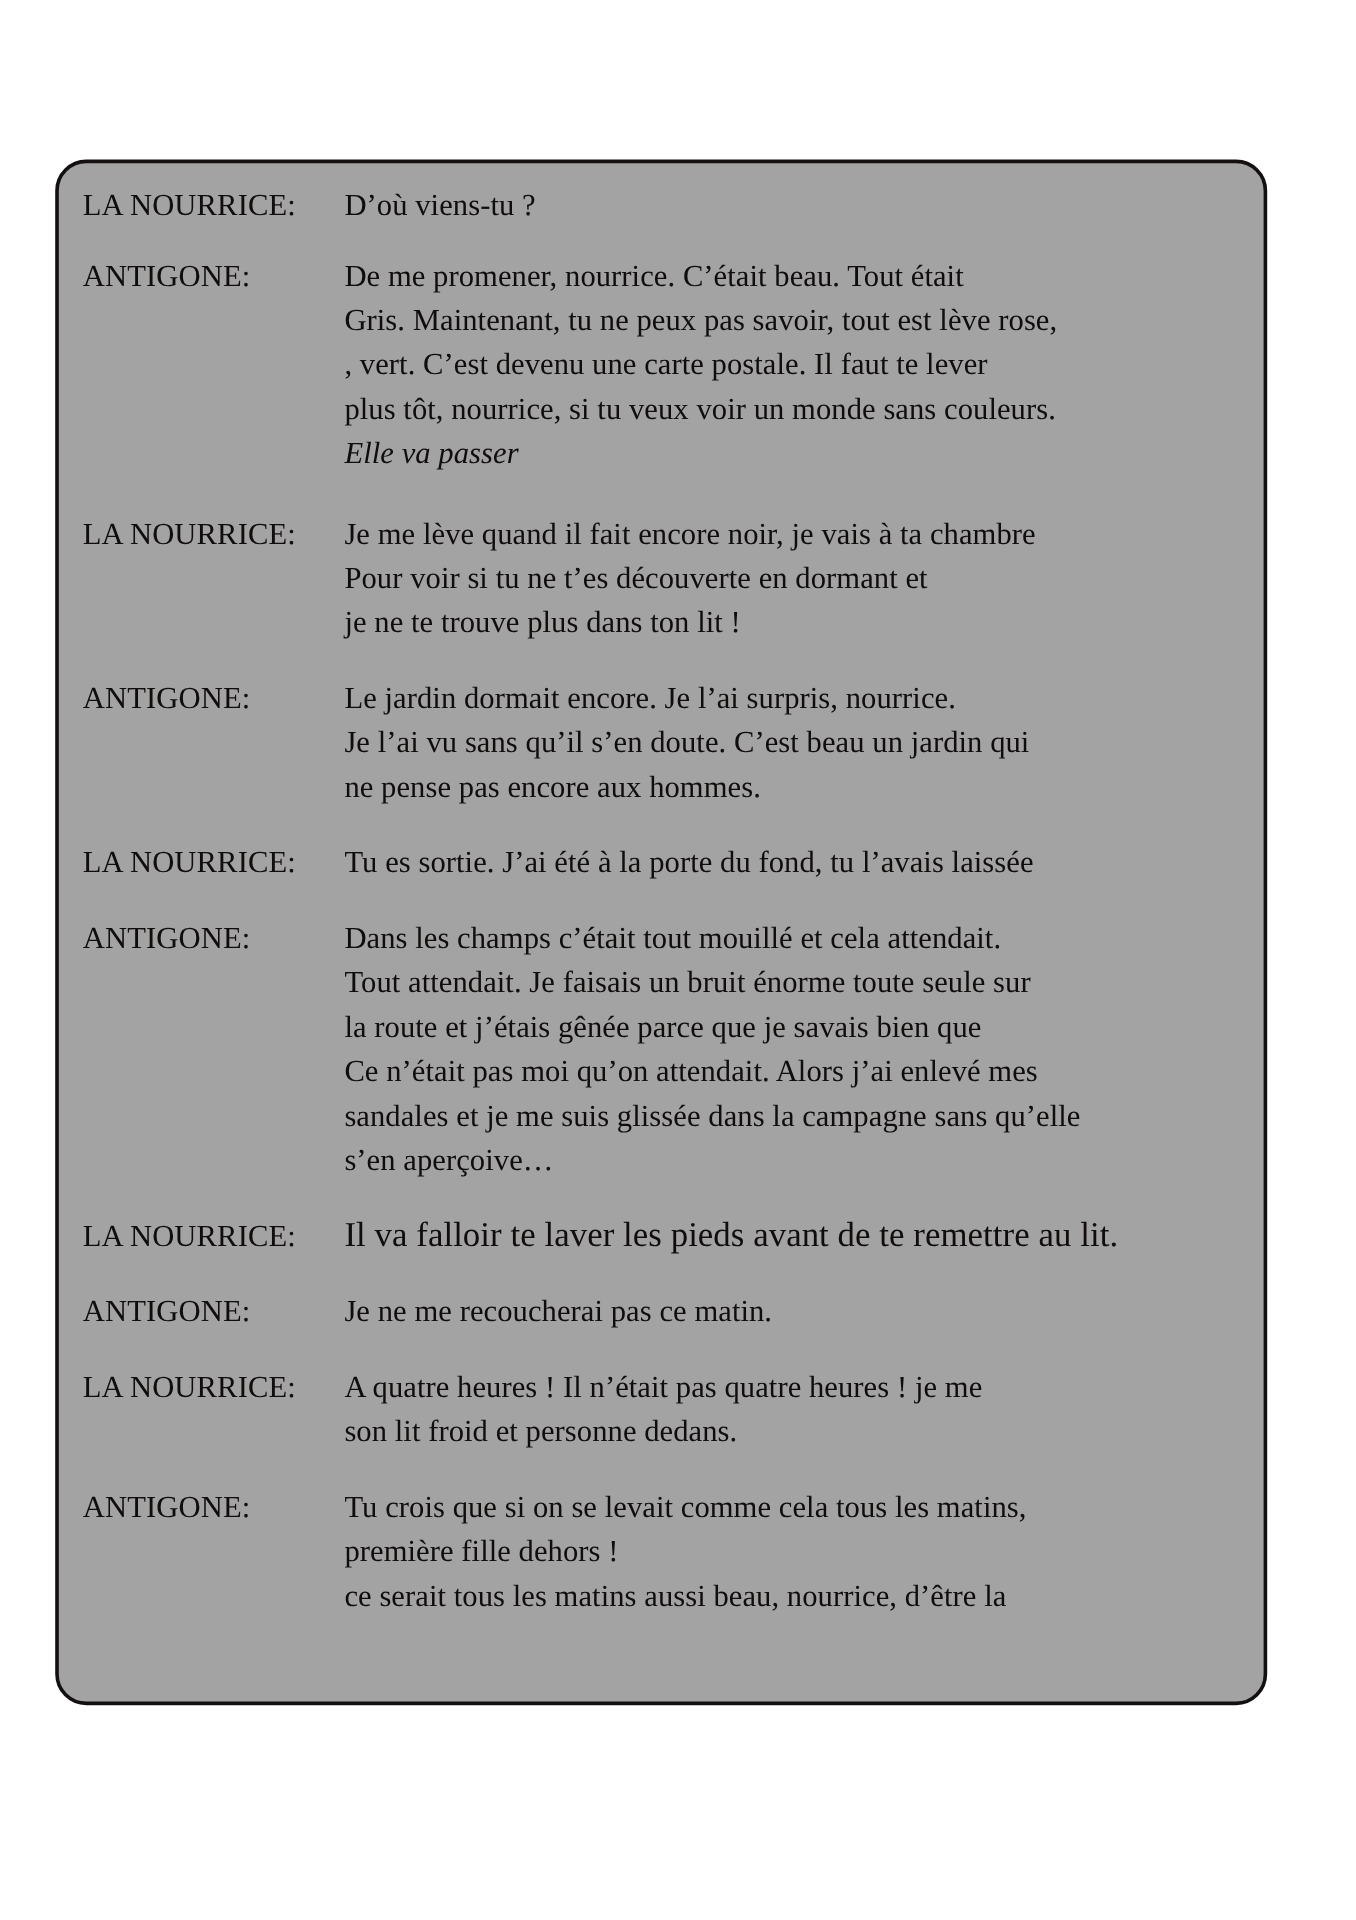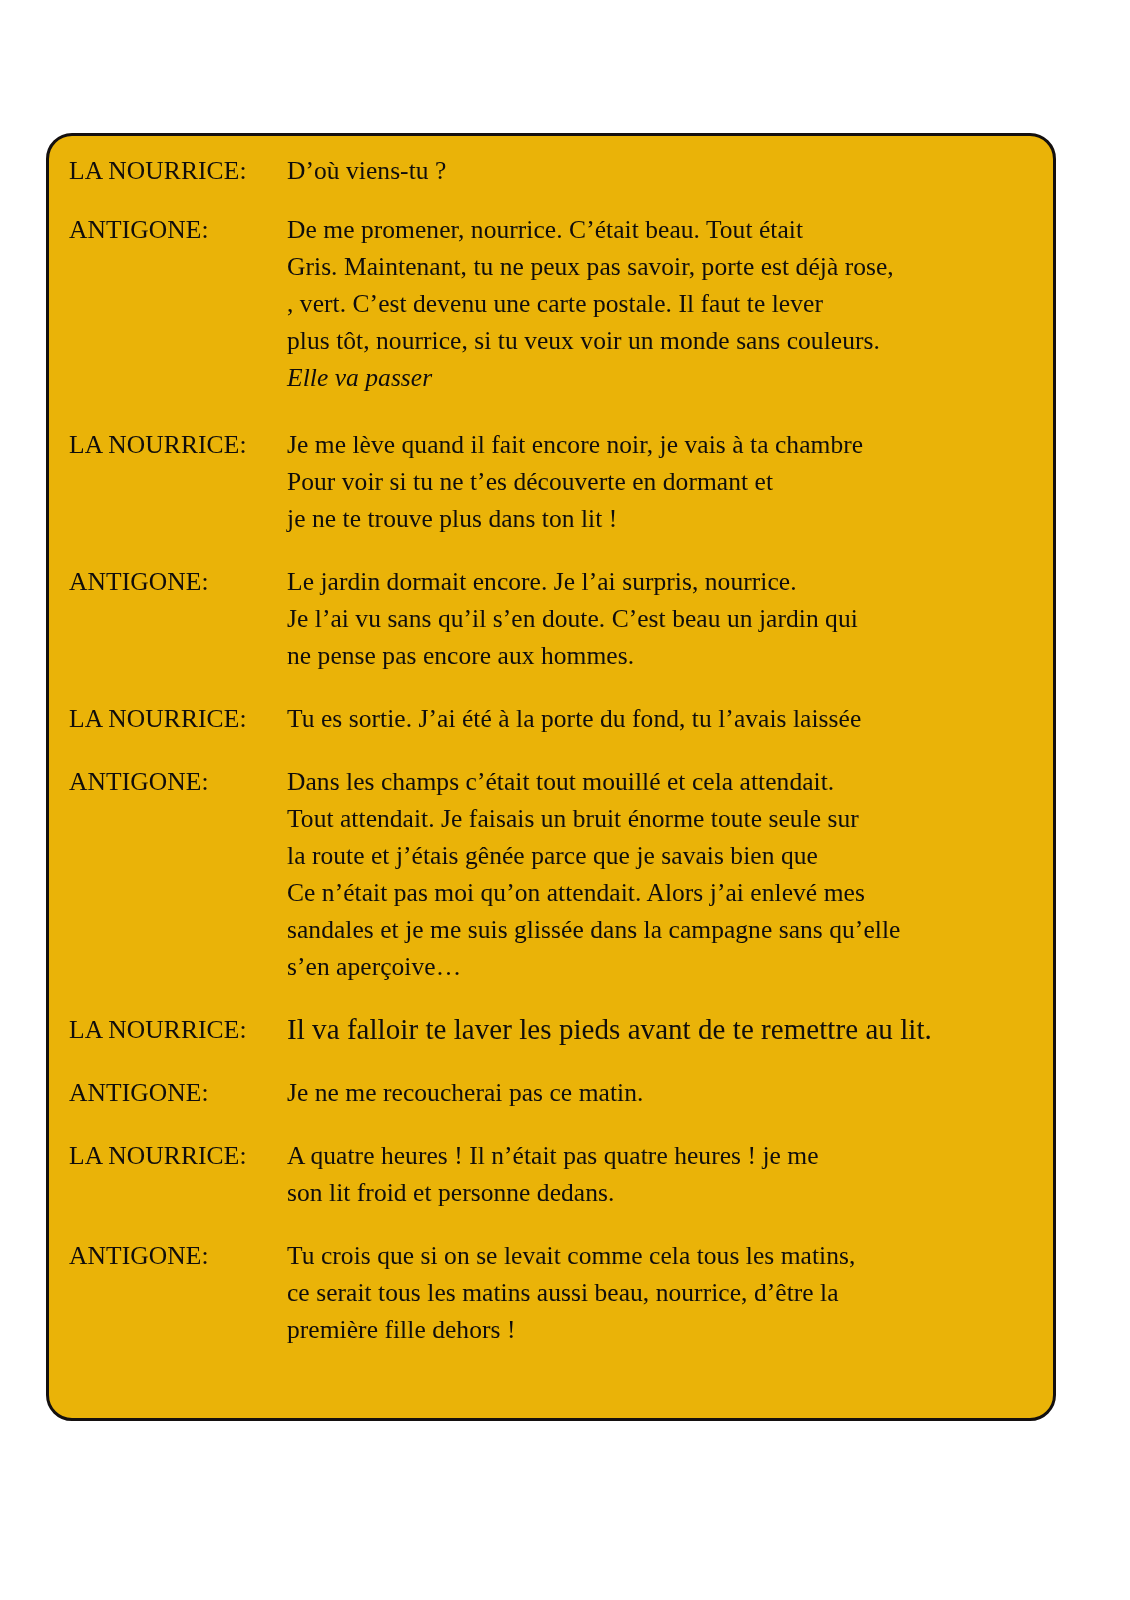--- a/index.html
+++ b/index.html
@@ -16,21 +16,21 @@
     font-family: "Liberation Serif", "DejaVu Serif", serif;
   }
   .script-frame {
     position: absolute;
     left: 46px;
     top: 133px;
     width: 1010px;
     height: 1288px;
     border: 3px solid #14100f;
     border-radius: 26px;
-    background: #eab308;
+    background: #a3a3a3;
     box-sizing: border-box;
   }
   .script-body {
     position: absolute;
     left: 0;
     top: 0;
     width: 100%;
     height: 100%;
     padding: 14px 16px 10px 18px;
     box-sizing: border-box;
@@ -85,21 +85,21 @@
         <div class="lines">
           <div class="line">D’où viens-tu ?</div>
         </div>
       </div>
       <div class="sp-gap-sm"></div>
 
       <div class="speech">
         <div class="speaker">ANTIGONE:</div>
         <div class="lines">
           <div class="line">De me promener, nourrice. C’était beau. Tout était</div>
-          <div class="line">Gris. Maintenant, tu ne peux pas savoir, porte est déjà rose,</div>
+          <div class="line">Gris. Maintenant, tu ne peux pas savoir, tout est lève rose,</div>
           <div class="line">, vert. C’est devenu une carte postale. Il faut te lever</div>
           <div class="line">plus tôt, nourrice, si tu veux voir un monde sans couleurs.</div>
           <div class="line italic">Elle va passer</div>
         </div>
       </div>
       <div class="sp-gap-lg"></div>
 
       <div class="speech">
         <div class="speaker">LA NOURRICE:</div>
         <div class="lines">
@@ -163,20 +163,20 @@
           <div class="line">A quatre heures ! Il n’était pas quatre heures ! je me</div>
           <div class="line">son lit froid et personne dedans.</div>
         </div>
       </div>
       <div class="sp-gap-md"></div>
 
       <div class="speech">
         <div class="speaker">ANTIGONE:</div>
         <div class="lines">
           <div class="line">Tu crois que si on se levait comme cela tous les matins,</div>
+          <div class="line">première fille dehors !</div>
           <div class="line">ce serait tous les matins aussi beau, nourrice, d’être la</div>
-          <div class="line">première fille dehors !</div>
         </div>
       </div>
 
     </div>
   </div>
 </div>
 
 </body></html>

